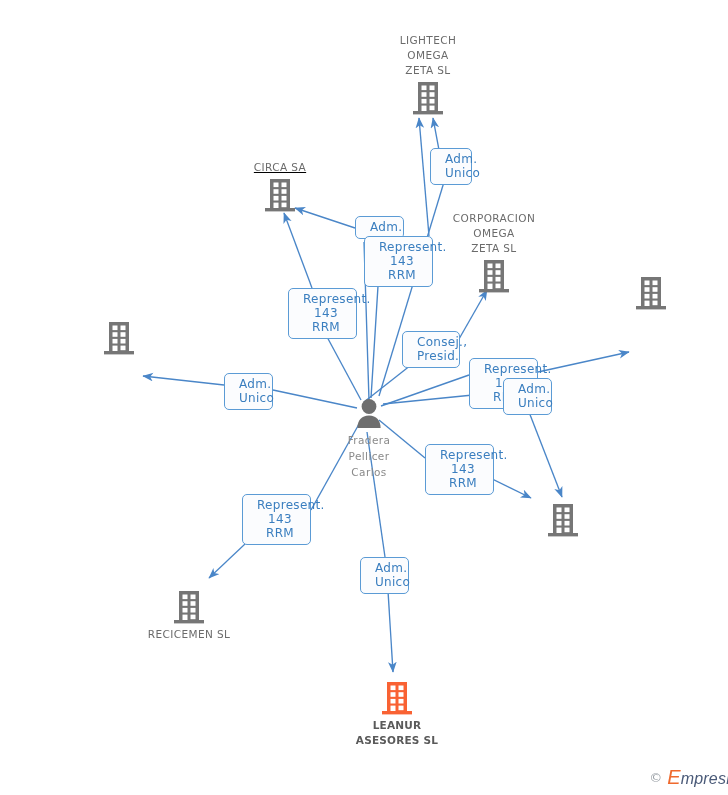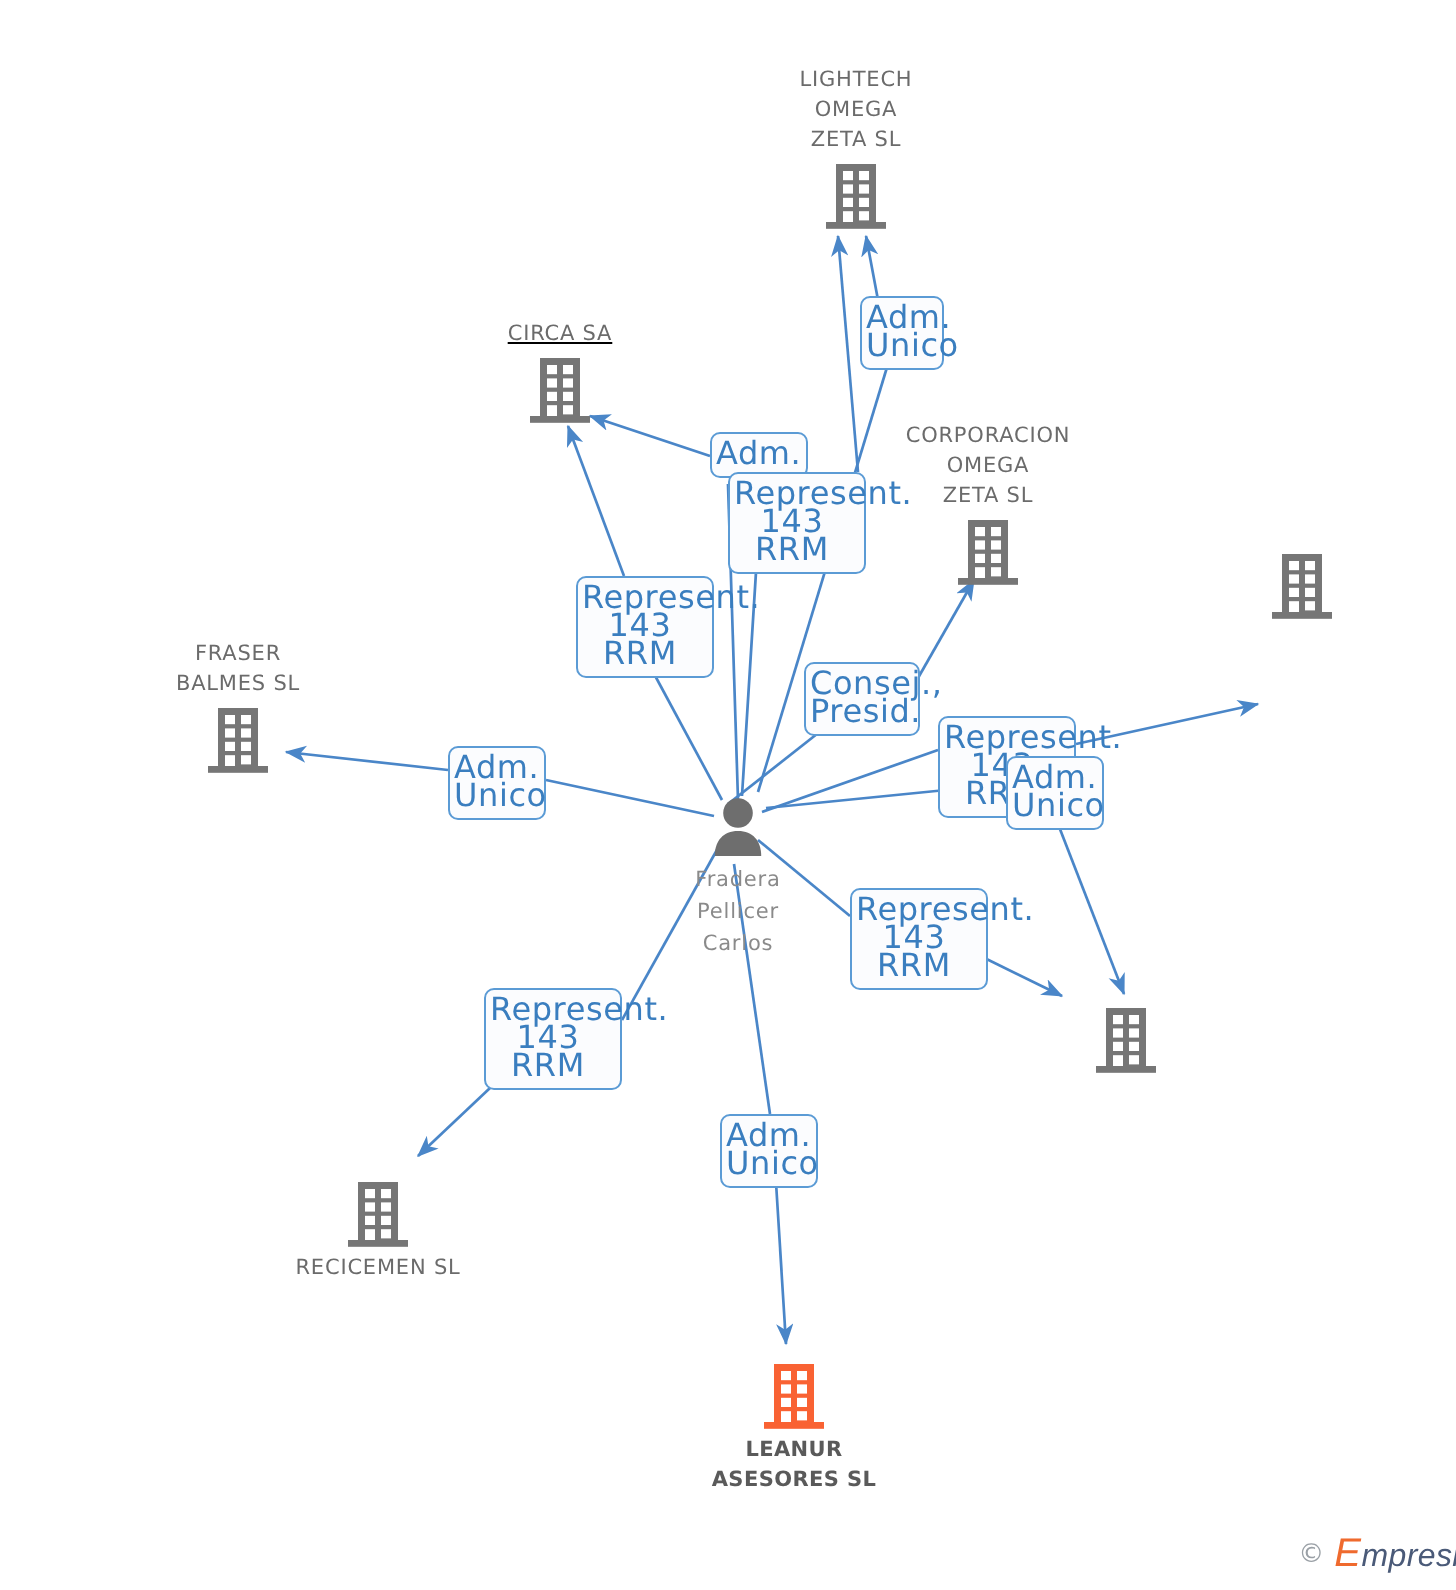--- a/index.html
+++ b/index.html
@@ -61,24 +61,24 @@
     font-weight: normal;
     line-height: 16px;
     text-align: center;
   }
   .label {
     position: absolute;
     border: 1.4px solid #5b9bd5;
     border-radius: 5px;
     background: #fbfcfe;
     color: #3a7ebf;
-    font-size: 16px;
+    font-size: 12px;
     line-height: 14px;
     text-align: center;
-    padding: 3px 7px 4px 2px;
+    padding: 3px 7px 4px 14px;
     white-space: pre-line;
     box-sizing: border-box;
     letter-spacing: 0.3px;
   }
   .watermark {
     position: absolute;
     right: 8px;
     bottom: 6px;
     display: flex;
     align-items: center;
@@ -217,22 +217,20 @@
         <rect x="17.5" y="12.2" width="5" height="4.6" fill="#ffffff"></rect>
         <rect x="9.5" y="18.9" width="5" height="4.6" fill="#ffffff"></rect>
         <rect x="17.5" y="18.9" width="5" height="4.6" fill="#ffffff"></rect>
         <rect x="9.5" y="25.6" width="5" height="5.4" fill="#ffffff"></rect>
         <rect x="17.5" y="25.6" width="5" height="4.6" fill="#ffffff"></rect>
       </svg>
     </span>
   </div>
 
   <div class="node caption-above" style="left:100px; top:320px;">
-    <span class="caption">FRASER
-BALMES SL</span>
     <span class="icon-wrap">
       <svg width="32" height="36" viewBox="0 0 32 36" xmlns="http://www.w3.org/2000/svg">
         <rect x="6" y="2" width="20" height="29" fill="#767676"></rect>
         <rect x="1" y="31" width="30" height="3.4" fill="#767676"></rect>
         <rect x="9.5" y="5.5" width="5" height="4.6" fill="#ffffff"></rect>
         <rect x="17.5" y="5.5" width="5" height="4.6" fill="#ffffff"></rect>
         <rect x="9.5" y="12.2" width="5" height="4.6" fill="#ffffff"></rect>
         <rect x="17.5" y="12.2" width="5" height="4.6" fill="#ffffff"></rect>
         <rect x="9.5" y="18.9" width="5" height="4.6" fill="#ffffff"></rect>
         <rect x="17.5" y="18.9" width="5" height="4.6" fill="#ffffff"></rect>

